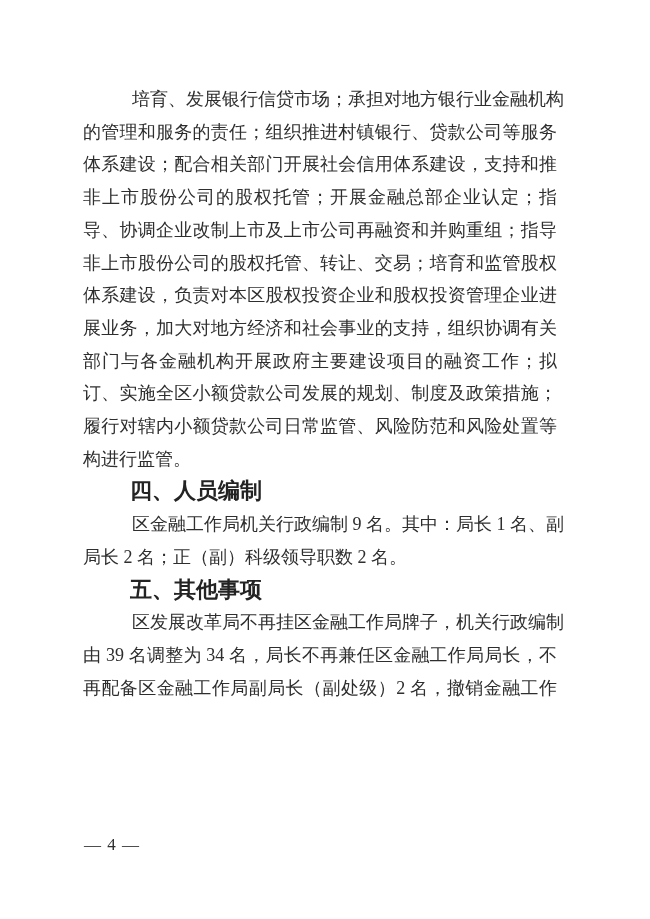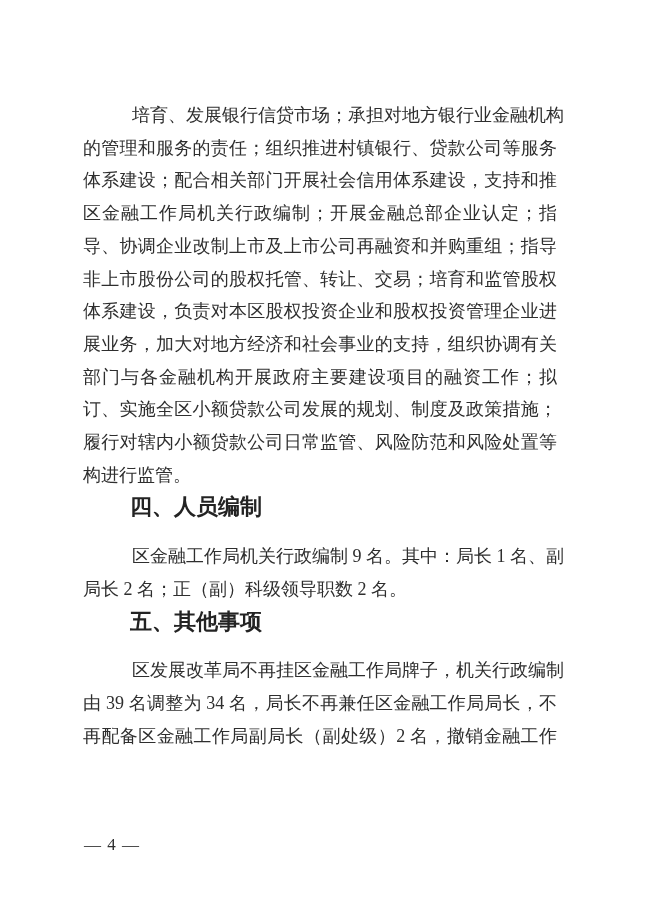--- a/index.html
+++ b/index.html
@@ -22,21 +22,21 @@
     top: 83px;
     width: 474px;
     font-size: 18px;
     line-height: 32.7px;
   }
   .line {
     text-align: justify;
     text-align-last: justify;
     white-space: nowrap;
   }
-  .first { text-indent: 49px; margin-top: 16px; }
+  .first { text-indent: 49px; }
   .plast { text-align-last: left; }
   .heading {
     font-family: "Liberation Sans", "DejaVu Sans", sans-serif;
     font-weight: 700;
     font-size: 22px;
     color: #232323;
     text-indent: 47px;
     text-align: left;
     text-align-last: left;
   }
@@ -52,21 +52,21 @@
 </style>
 </head>
 <body>
 
 <div class="page">
   <div class="content">
 
     <div class="line first">培育、发展银行信贷市场；承担对地方银行业金融机构</div>
     <div class="line">的管理和服务的责任；组织推进村镇银行、贷款公司等服务</div>
     <div class="line">体系建设；配合相关部门开展社会信用体系建设，支持和推</div>
-    <div class="line">区金融工作局机关行政编制；开展金融总部企业认定；指</div>
+    <div class="line">非上市股份公司的股权托管；开展金融总部企业认定；指</div>
     <div class="line">导、协调企业改制上市及上市公司再融资和并购重组；指导</div>
     <div class="line">非上市股份公司的股权托管、转让、交易；培育和监管股权</div>
     <div class="line">体系建设，负责对本区股权投资企业和股权投资管理企业进</div>
     <div class="line">展业务，加大对地方经济和社会事业的支持，组织协调有关</div>
     <div class="line">部门与各金融机构开展政府主要建设项目的融资工作；拟</div>
     <div class="line">订、实施全区小额贷款公司发展的规划、制度及政策措施；</div>
     <div class="line">履行对辖内小额贷款公司日常监管、风险防范和风险处置等</div>
     <div class="line plast">构进行监管。</div>
 
     <div class="line heading">四、人员编制</div>

